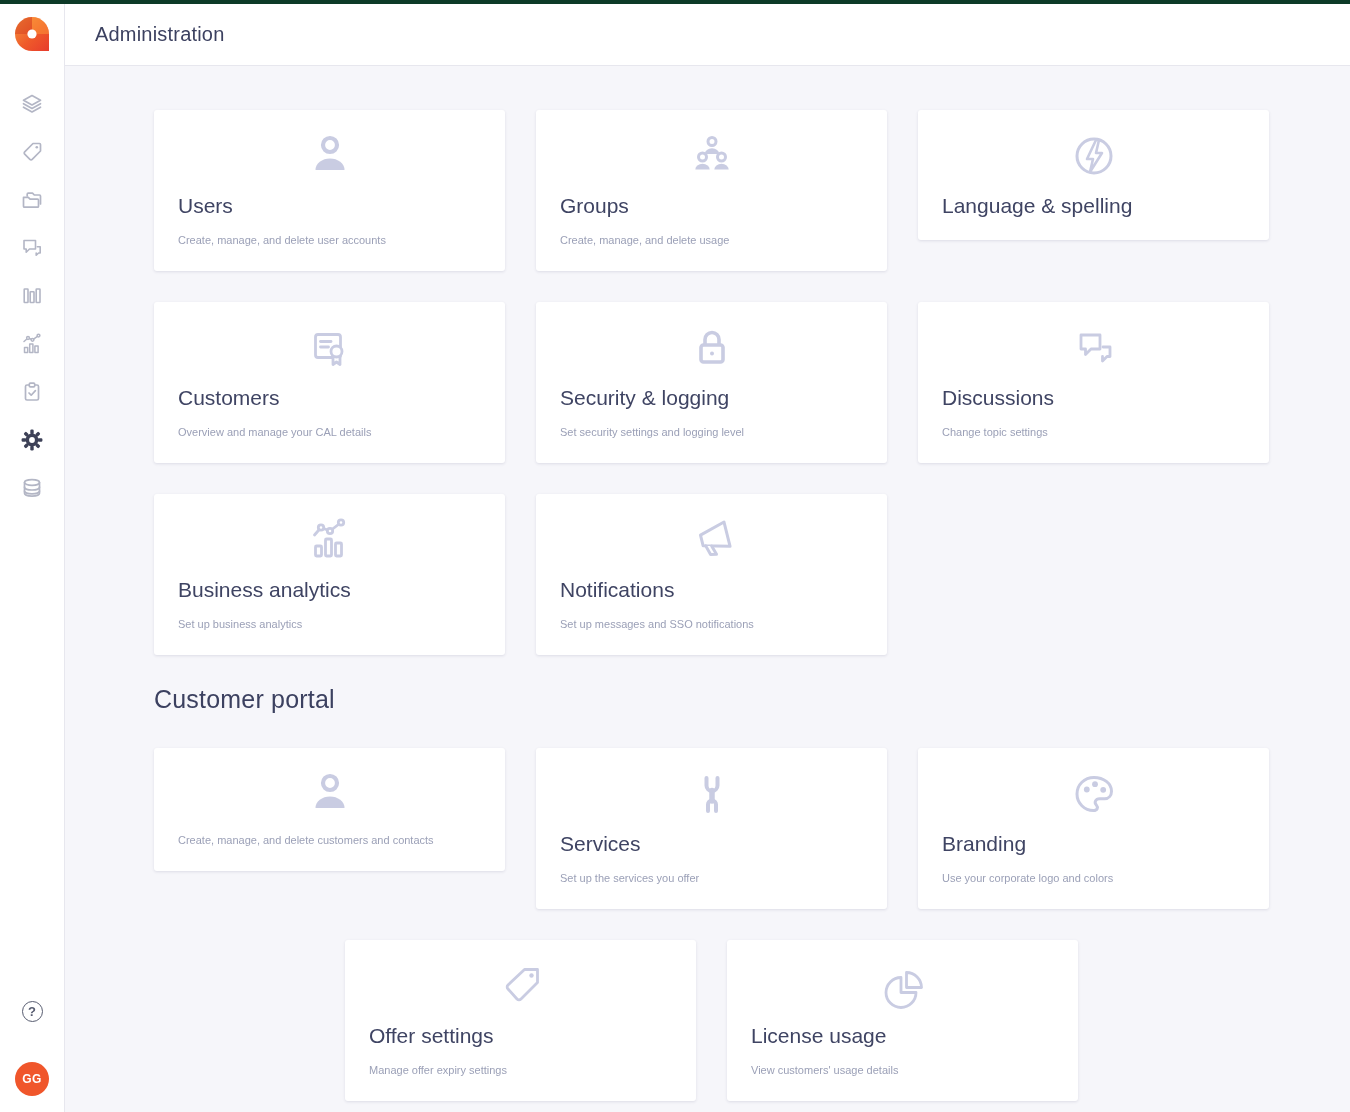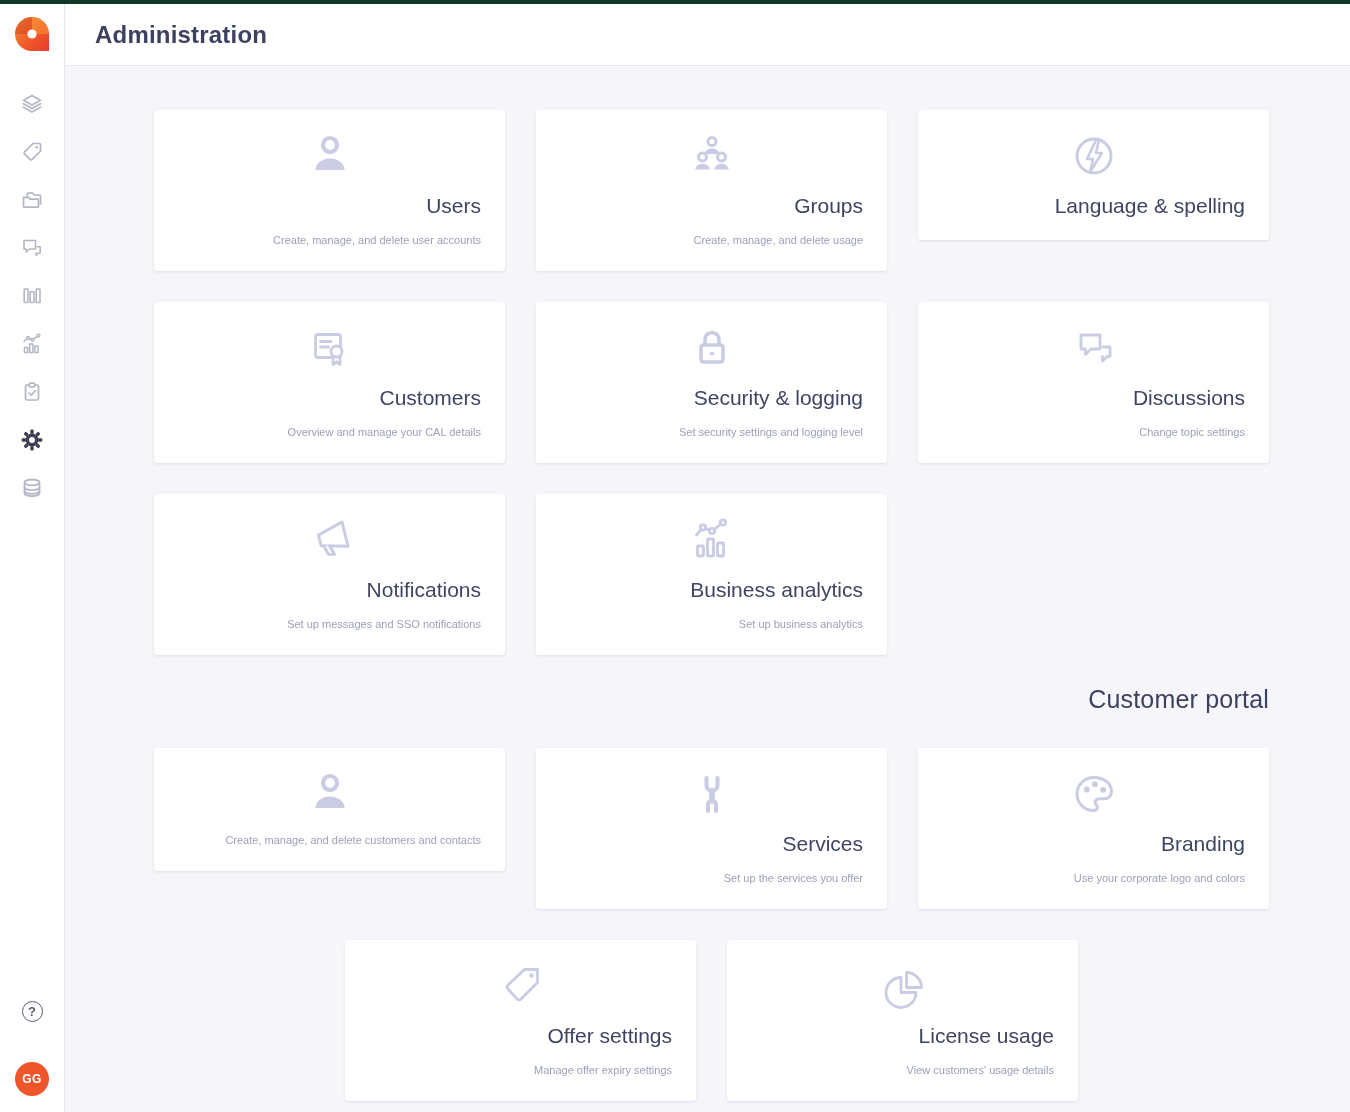--- a/index.html
+++ b/index.html
@@ -42,40 +42,40 @@
     display:flex; align-items:center; justify-content:center;
     margin:27px 0 16px 0; cursor:pointer; letter-spacing:.3px;
   }
 
   
   .main { flex:1; display:flex; flex-direction:column; }
   .header {
     height:62px; background:#ffffff; border-bottom:1px solid #e7e7ee;
     display:flex; align-items:center; padding-left:30px;
   }
-  .page-title { font-size:24px; font-weight:700; color:#3c4160; letter-spacing:.2px; }
+  .page-title { font-size:20px; font-weight:400; color:#3c4160; letter-spacing:.2px; }
 
   .content { padding:44px 0 10px 89px; }
   .grid {
     width:1115px; display:grid; grid-template-columns:repeat(3, 351px);
     column-gap:31px; row-gap:31px; align-items:start;
   }
   .section-heading {
-    width:1115px; text-align:right; font-size:25px; font-weight:400;
+    width:1115px; text-align:left; font-size:25px; font-weight:400;
     color:#3c4160; margin:30px 0 34px 0; letter-spacing:.2px;
   }
   .bottom-row {
     width:1115px; display:flex; justify-content:center; gap:31px; margin-top:31px;
   }
 
   
   .card {
     background:#ffffff; border-radius:3px; width:351px;
     box-shadow:0 1px 3px rgba(70,70,110,0.14);
-    padding:18px 24px 22px 24px; text-align:right; cursor:pointer;
+    padding:18px 24px 22px 24px; text-align:left; cursor:pointer;
   }
   .card-icon { height:48px; display:flex; align-items:center; justify-content:center; margin-top:4px; }
   .card-title { display:block; font-size:21px; font-weight:400; color:#3f4463; margin-top:14px; }
   .card-sub { display:block; font-size:11px; color:#9ba0b7; margin-top:15px; line-height:1.45; }
 
   svg { overflow:visible; }
 </style>
 </head>
 <body>
 
@@ -261,46 +261,46 @@
               <path d="M11 11 H30 V25 H21 L15.5 30.5 V25 H11 Z"></path>
               <path d="M33 23 H40 V32.5 H37 L32.5 37 V32.5"></path>
             </svg>
           </div>
           <span class="card-title">Discussions</span>
           <span class="card-sub">Change topic settings</span>
         </div>
 
         <div class="card">
           <div class="card-icon">
-            <svg width="48" height="48" viewBox="0 0 48 48" fill="none" stroke="#c9cce2" stroke-width="3" stroke-linejoin="round" stroke-linecap="round">
-              <g transform="rotate(-14 24 24)">
-                <path d="M40 9.5 V34.5 L14 27.5 V16.5 Z"></path>
-                <path d="M16.5 28.2 l2.6 9.6 5.8 1.2 -2.7 -9.2" fill="#ffffff"></path>
-              </g>
-            </svg>
-          </div>
-          <span class="card-title">Notifications</span>
-          <span class="card-sub">Set up messages and SSO notifications</span>
-        </div>
-
-        <div class="card">
-          <div class="card-icon">
             <svg width="48" height="48" viewBox="0 0 48 48" fill="none" stroke="#c9cce2" stroke-width="2.8" stroke-linejoin="round" stroke-linecap="round">
               <rect x="9.5" y="30" width="6" height="10" rx="1"></rect>
               <rect x="19.5" y="23" width="6" height="17" rx="1"></rect>
               <rect x="29.5" y="27" width="6" height="13" rx="1"></rect>
               <polyline points="8.5,19 15,11.5 24,15 35,6.5"></polyline>
               <circle cx="15" cy="11.5" r="2.7" fill="#ffffff"></circle>
               <circle cx="24" cy="15" r="2.7" fill="#ffffff"></circle>
               <circle cx="35" cy="6.5" r="2.7" fill="#ffffff"></circle>
             </svg>
           </div>
           <span class="card-title">Business analytics</span>
           <span class="card-sub">Set up business analytics</span>
         </div>
+
+        <div class="card">
+          <div class="card-icon">
+            <svg width="48" height="48" viewBox="0 0 48 48" fill="none" stroke="#c9cce2" stroke-width="3" stroke-linejoin="round" stroke-linecap="round">
+              <g transform="rotate(-14 24 24)">
+                <path d="M40 9.5 V34.5 L14 27.5 V16.5 Z"></path>
+                <path d="M16.5 28.2 l2.6 9.6 5.8 1.2 -2.7 -9.2" fill="#ffffff"></path>
+              </g>
+            </svg>
+          </div>
+          <span class="card-title">Notifications</span>
+          <span class="card-sub">Set up messages and SSO notifications</span>
+        </div>
       </div>
 
       <div class="section-heading">Customer portal</div>
 
       <div class="grid">
 
         <div class="card">
           <div class="card-icon">
             <svg width="48" height="48" viewBox="0 0 48 48">
               <circle cx="24" cy="13" r="7" fill="none" stroke="#c9cce2" stroke-width="4.2"></circle>

